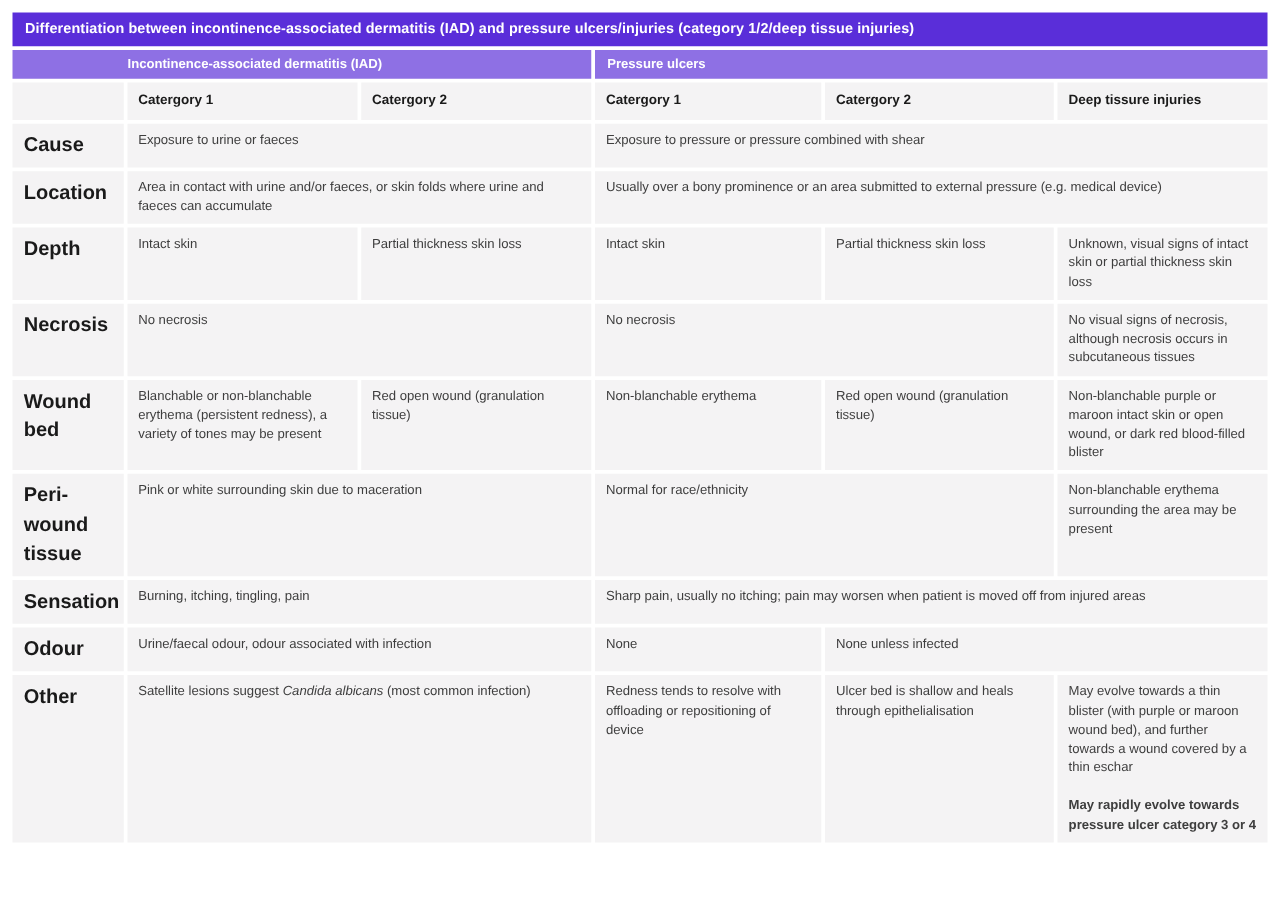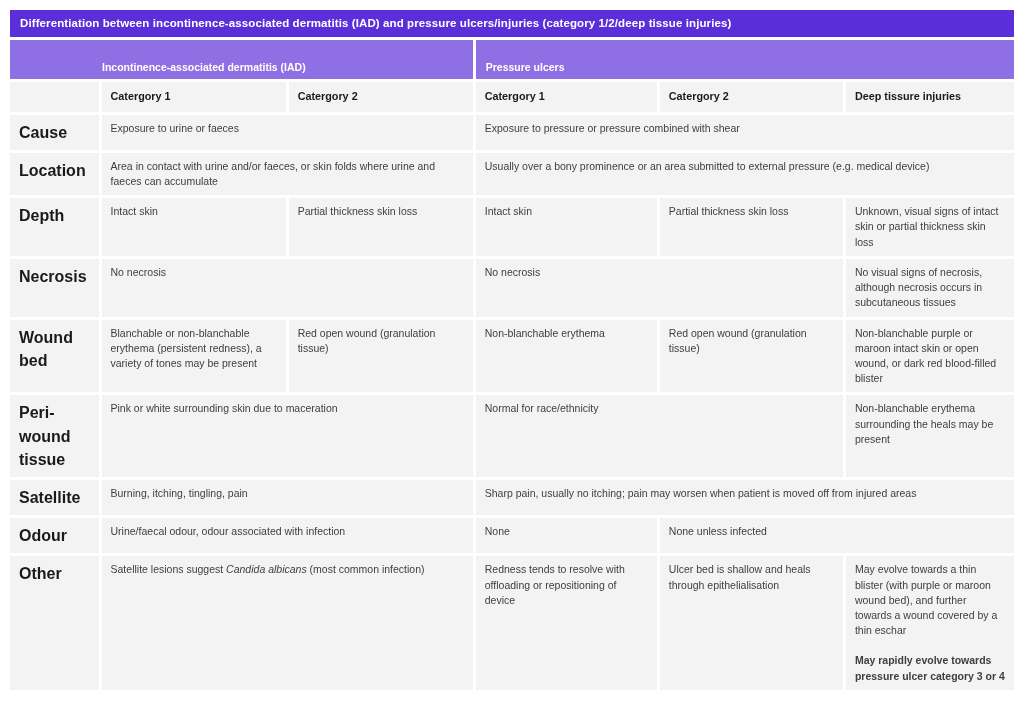--- a/index.html
+++ b/index.html
@@ -21,21 +21,21 @@
     font-weight: bold;
     font-size: 11.5px;
     padding: 7px 10px 8px 10px;
     letter-spacing: 0.1px;
   }
   .group-cell {
     background: #8e70e4;
     color: #ffffff;
     font-weight: bold;
     font-size: 10.5px;
-    padding: 21px 10px 6px 10px;
+    padding: 5px 10px 6px 10px;
   }
   .group-cell.indent { padding-left: 92px; }
 
   .cell {
     background: #f4f3f4;
     font-size: 10.5px;
     color: #3e3e3e;
     padding: 6px 9px;
     line-height: 1.45;
   }
@@ -122,25 +122,25 @@
       <td class="cell">Red open wound (granulation tissue)</td>
       <td class="cell">Non-blanchable erythema</td>
       <td class="cell">Red open wound (granulation tissue)</td>
       <td class="cell">Non-blanchable purple or maroon intact skin or open wound, or dark red blood-filled blister</td>
     </tr>
 
     <tr>
       <td class="cell rowlabel">Peri-wound tissue</td>
       <td colspan="2" class="cell">Pink or white surrounding skin due to maceration</td>
       <td colspan="2" class="cell">Normal for race/ethnicity</td>
-      <td class="cell">Non-blanchable erythema surrounding the heals may be present</td>
+      <td class="cell">Non-blanchable erythema surrounding the area may be present</td>
     </tr>
 
     <tr>
-      <td class="cell rowlabel">Satellite</td>
+      <td class="cell rowlabel">Sensation</td>
       <td colspan="2" class="cell">Burning, itching, tingling, pain</td>
       <td colspan="3" class="cell">Sharp pain, usually no itching; pain may worsen when patient is moved off from injured areas</td>
     </tr>
 
     <tr>
       <td class="cell rowlabel">Odour</td>
       <td colspan="2" class="cell">Urine/faecal odour, odour associated with infection</td>
       <td class="cell">None</td>
       <td colspan="2" class="cell">None unless infected</td>
     </tr>

